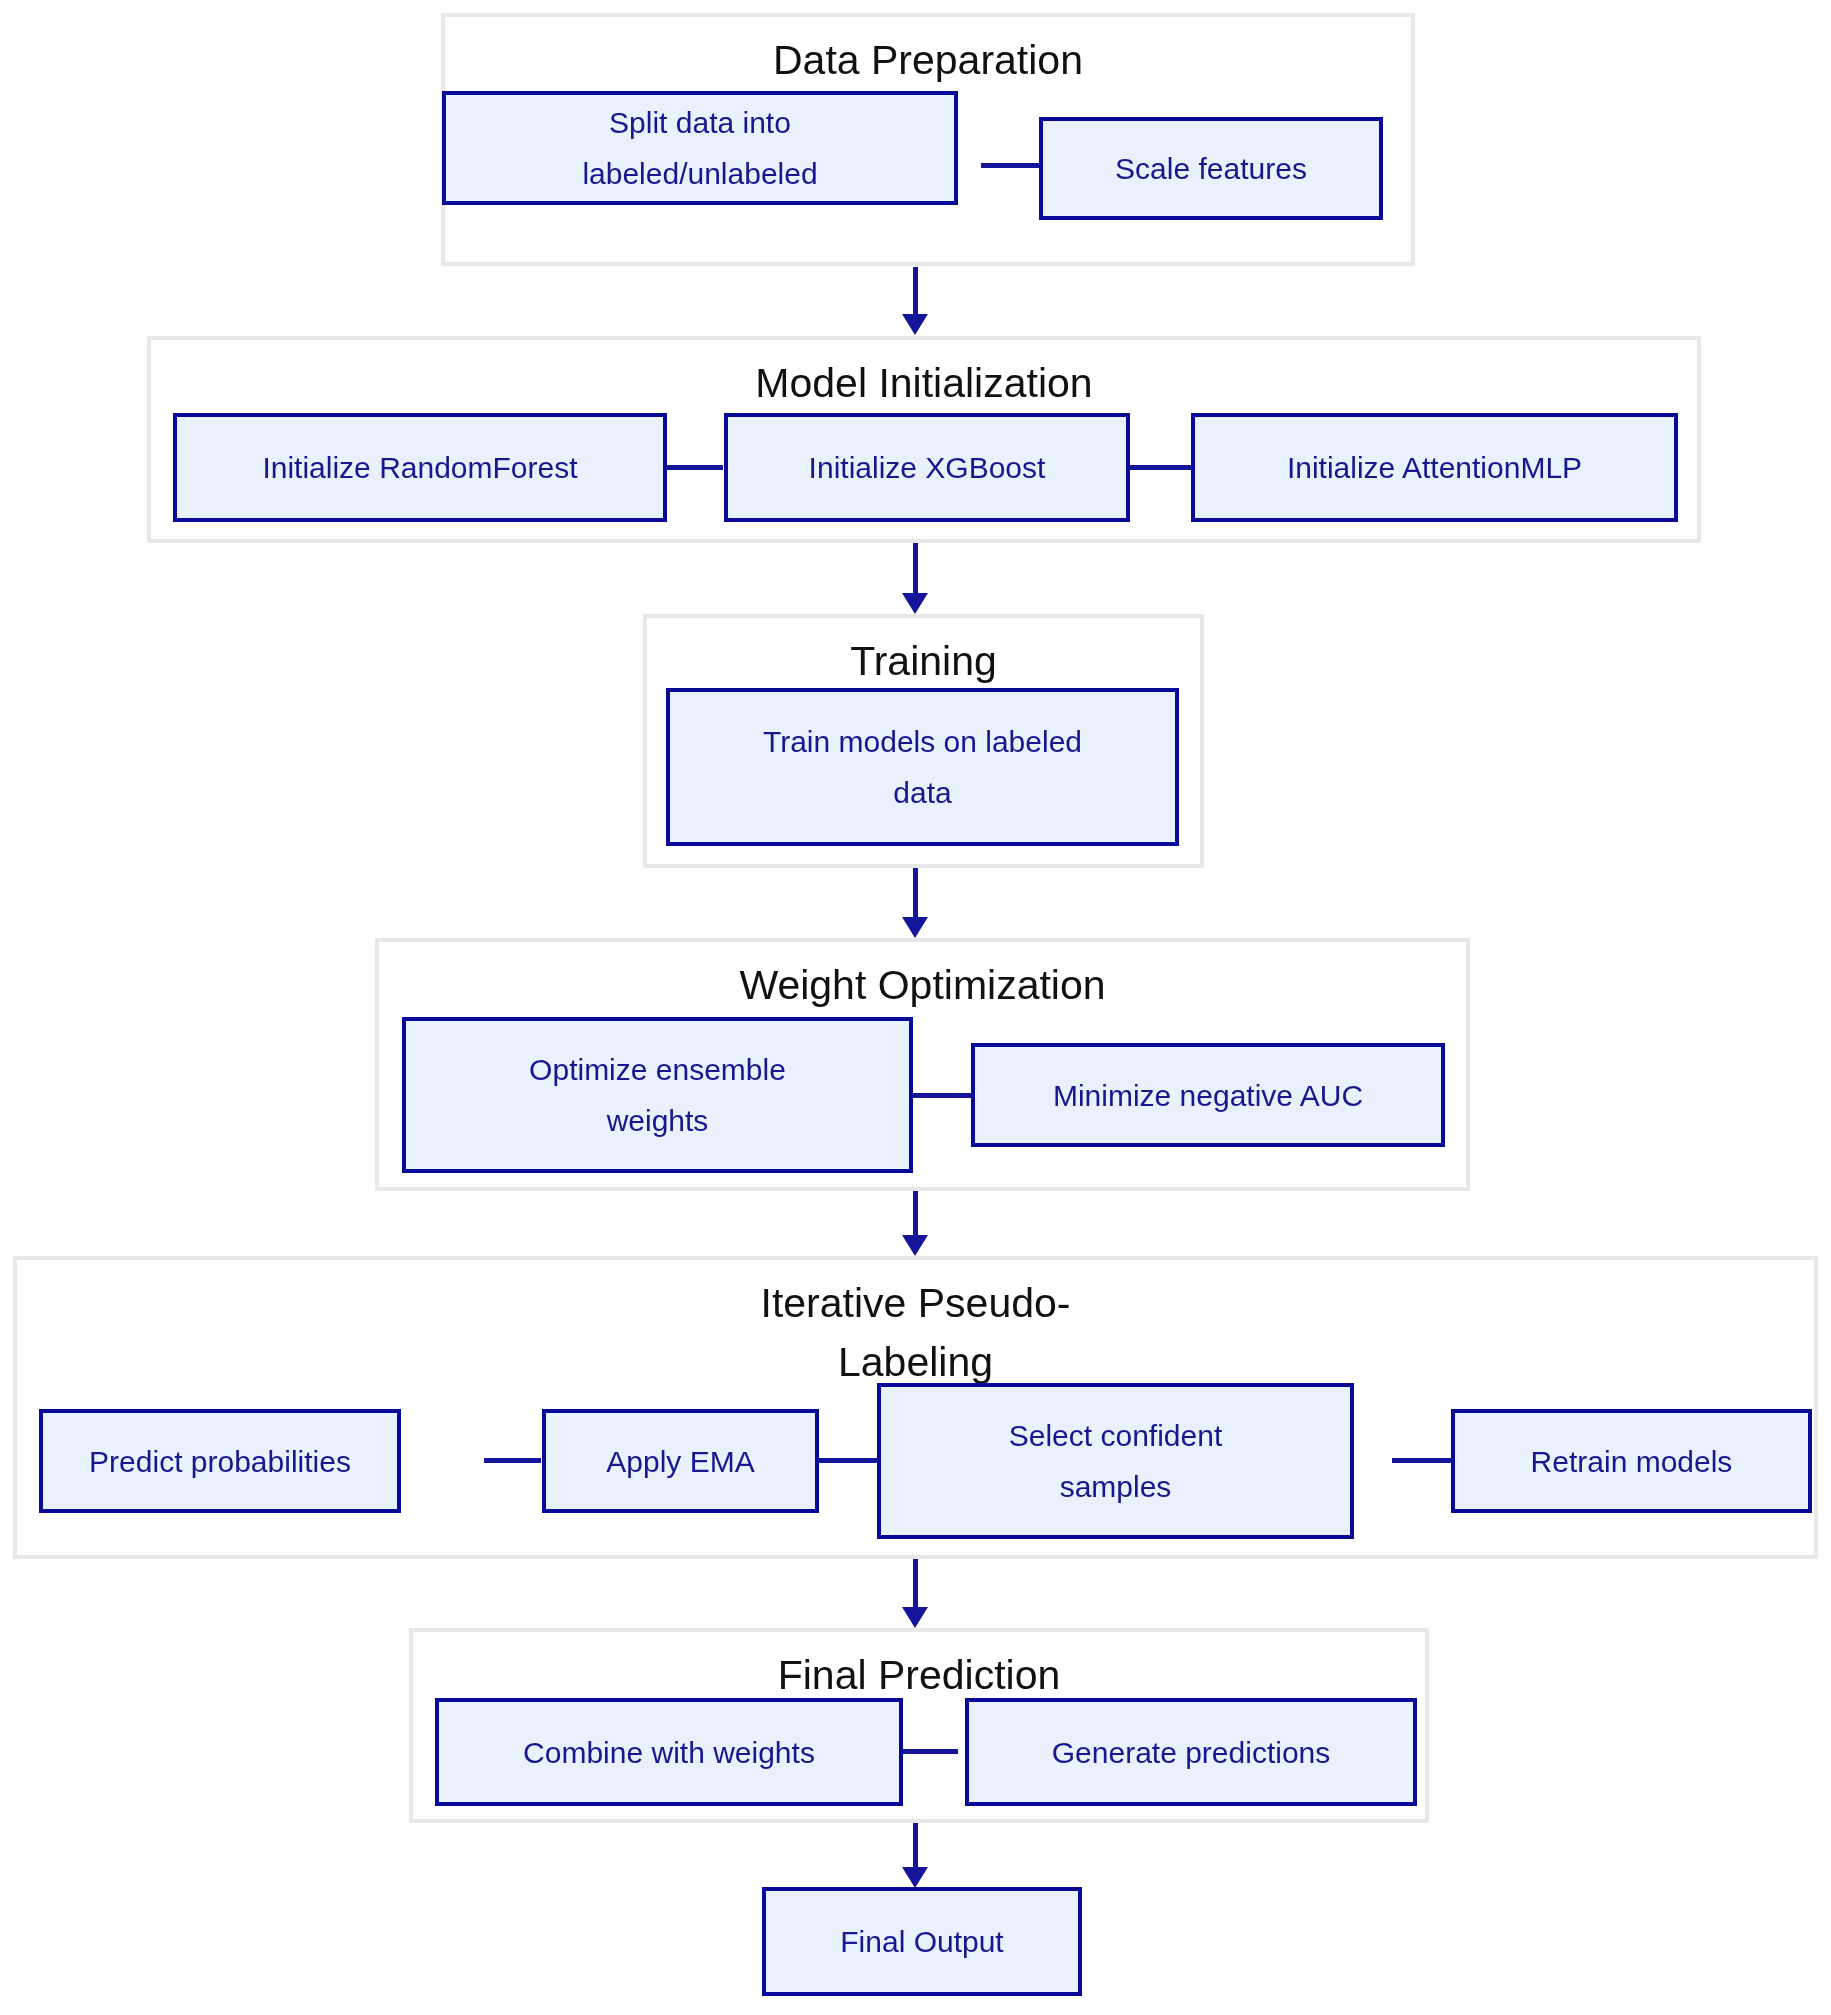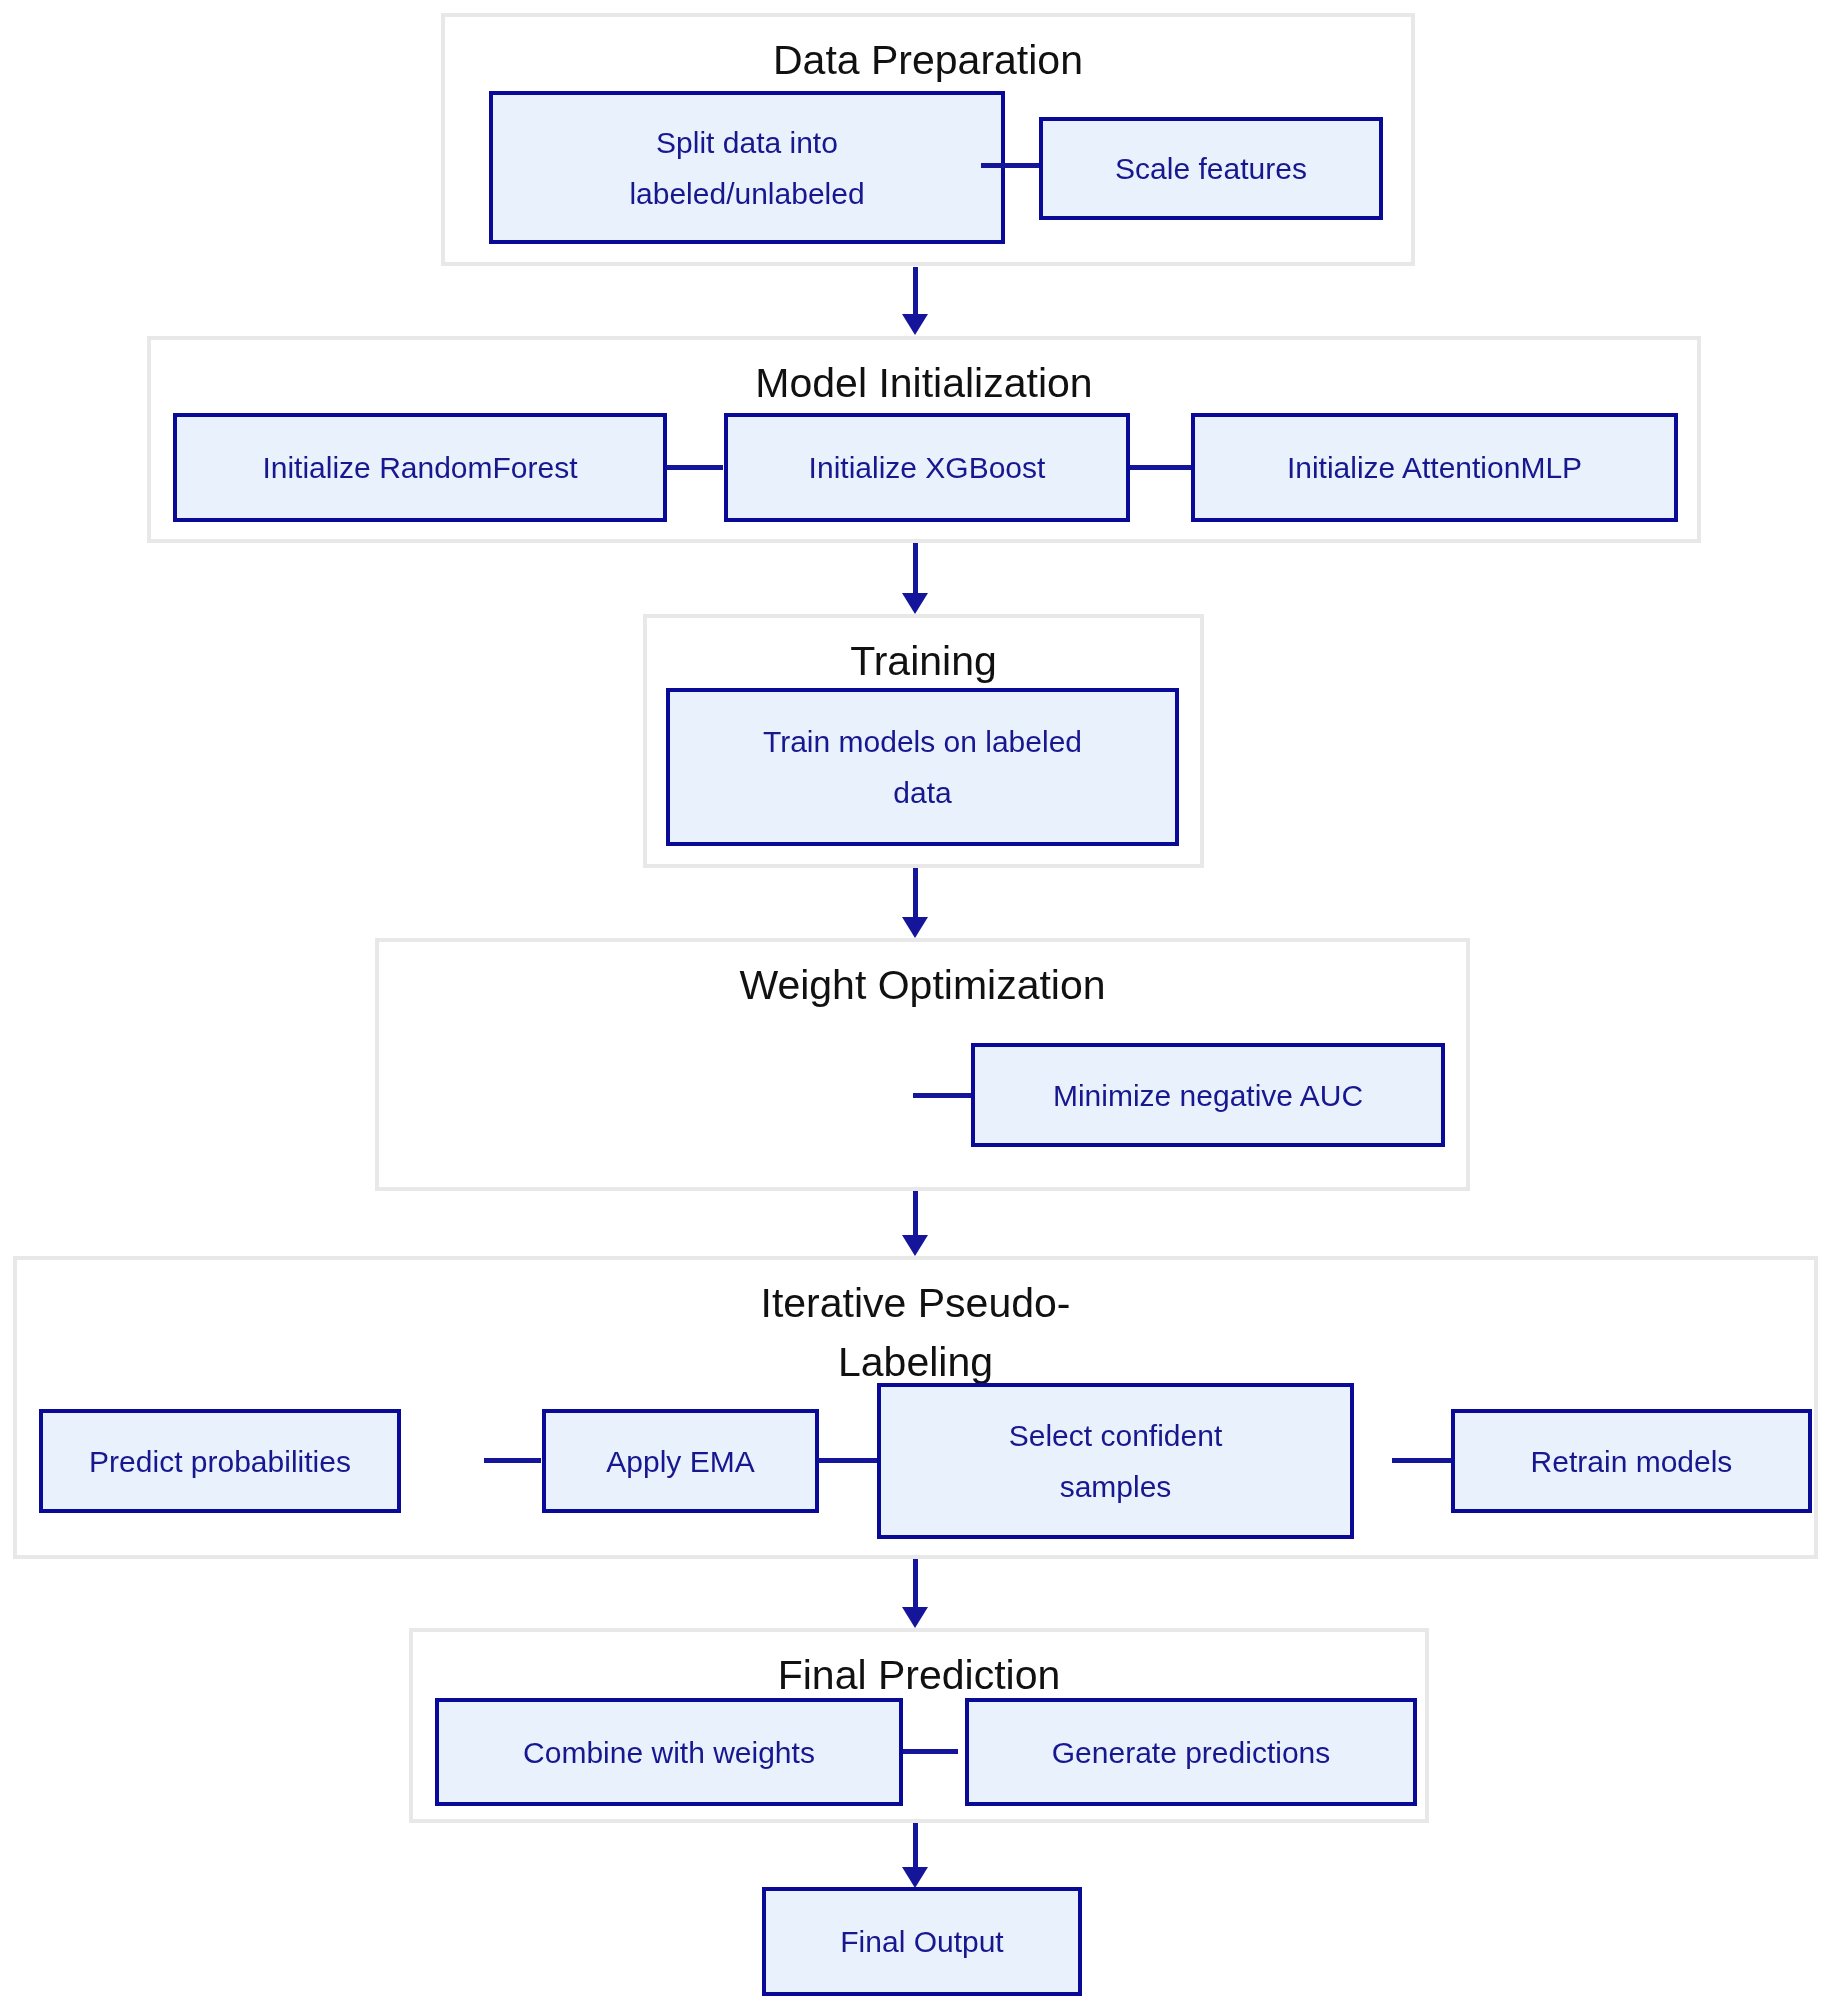--- a/index.html
+++ b/index.html
@@ -58,21 +58,21 @@
 </head>
 <body>
 
 <div class="canvas">
 
   <div class="section" style="left:441px;top:13px;width:974px;height:253px;">
     <div class="section-title">
       <span class="tw">Data Preparation</span>
     </div>
   </div>
-  <div class="node" style="left:489px;top:91px;width:516px;height:153px;">
+  <div class="node" style="left:442px;top:91px;width:516px;height:114px;">
     <span style="max-width:325px;">Split data into labeled/unlabeled</span>
   </div>
   <div class="hline" style="left:981px;top:163px;width:58px;"></div>
   <div class="node" style="left:1039px;top:117px;width:344px;height:103px;">
     <span>Scale features</span>
   </div>
 
   <div class="vline" style="top:267px;height:48px;"></div>
   <div class="ahead" style="top:314px;"></div>
 
@@ -105,20 +105,23 @@
     <span style="max-width:367px;">Train models on labeled data</span>
   </div>
 
   <div class="vline" style="top:868px;height:50px;"></div>
   <div class="ahead" style="top:917px;"></div>
 
   <div class="section" style="left:375px;top:938px;width:1095px;height:253px;">
     <div class="section-title">
       <span class="tw">Weight Optimization</span>
     </div>
+  </div>
+  <div class="node" style="left:402px;top:1017px;width:511px;height:156px;">
+    <span style="max-width:294px;">Optimize ensemble weights</span>
   </div>
   <div class="hline" style="left:913px;top:1093px;width:58px;"></div>
   <div class="node" style="left:971px;top:1043px;width:474px;height:104px;">
     <span>Minimize negative AUC</span>
   </div>
 
   <div class="vline" style="top:1191px;height:45px;"></div>
   <div class="ahead" style="top:1235px;"></div>
 
   <div class="section" style="left:13px;top:1256px;width:1805px;height:303px;">

